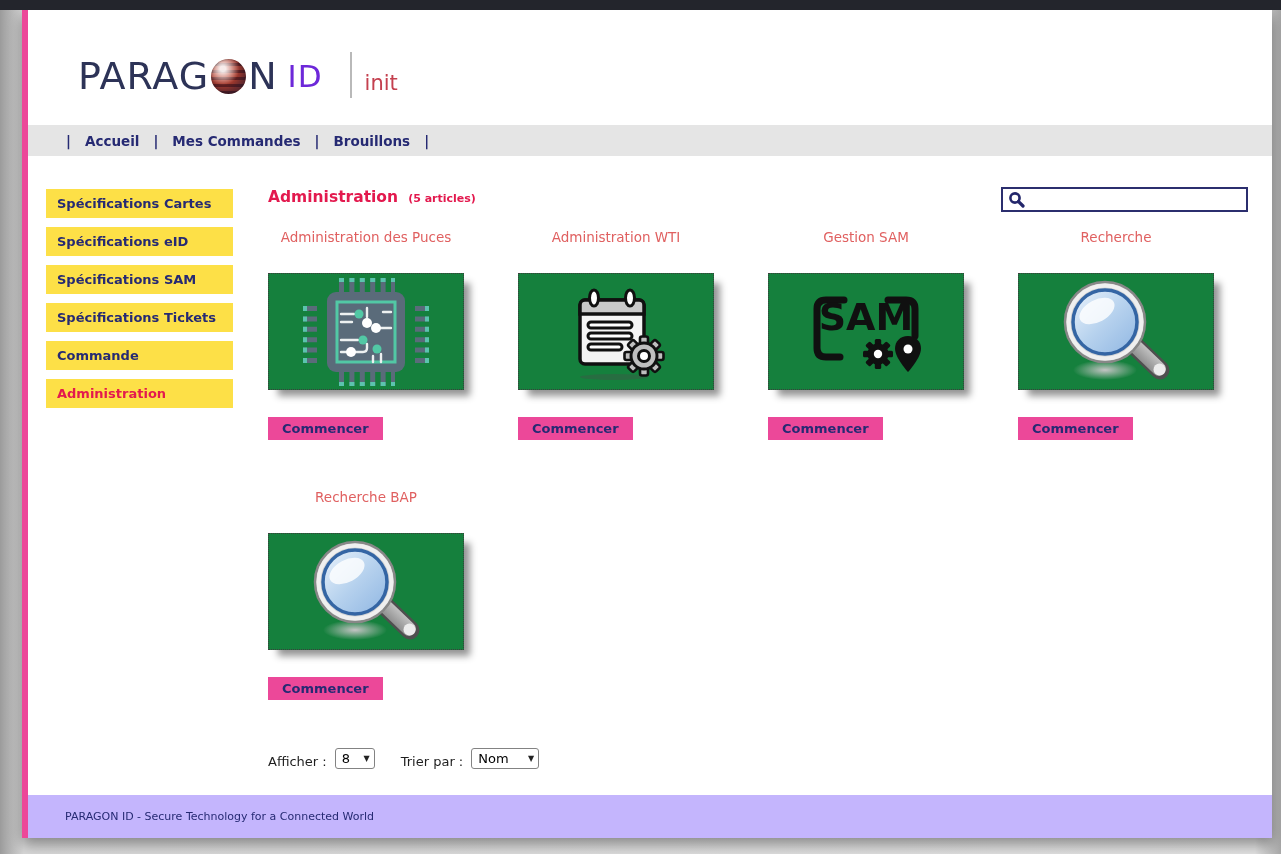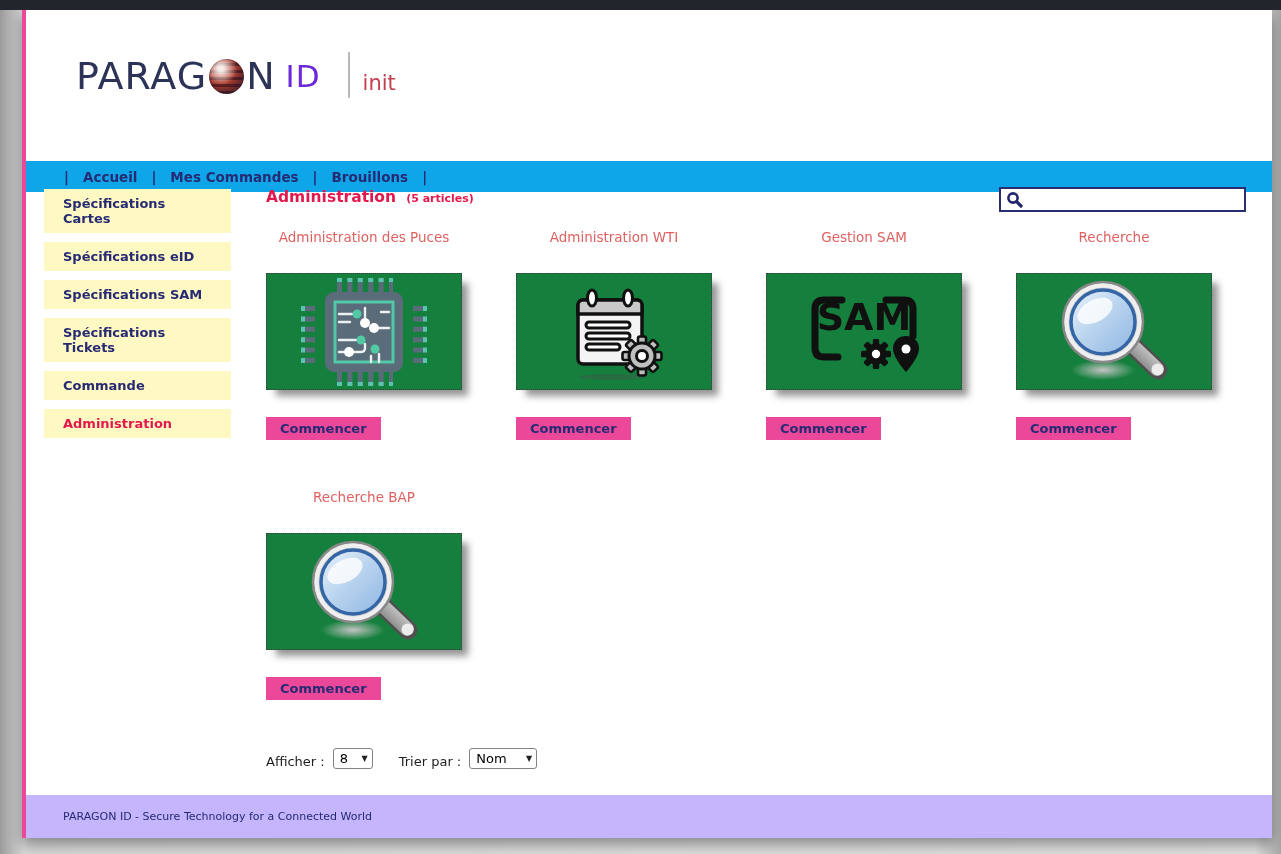--- a/index.html
+++ b/index.html
@@ -2,47 +2,47 @@
 <html><head>
 <meta charset="utf-8">
 <style>
   * { margin:0; padding:0; box-sizing:border-box; }
   html,body { width:1281px; height:854px; overflow:hidden;
     font-family:"DejaVu Sans","Liberation Sans",sans-serif;
     background:linear-gradient(to right,#9b9b9b 0,#d8d8d8 24px,#e2e2e2 1255px,#a8a8a8 1281px);
   }
   .topbar { position:absolute; top:0; left:0; width:1281px; height:10px; background:#23252c; z-index:10; }
   .window { position:absolute; left:22px; top:10px; width:1250px; height:828px;
-    background:#fff; border-left:4px solid #ec4899; box-shadow:0 6px 14px rgba(0,0,0,.4); }
+    background:#fff; border-left:6px solid #ec4899; box-shadow:0 6px 14px rgba(0,0,0,.4); }
 
   
   .logo { position:absolute; left:50px; top:40px; display:flex; align-items:flex-end; height:48px; }
   .lg-navy { font-size:38px; letter-spacing:1px; color:#2d3357; line-height:44px; }
   .lg-red  { font-size:31px; letter-spacing:1px; color:#6d28d9; line-height:44px; margin-left:10px; }
   .globe { display:inline-block; width:35px; height:35px; border-radius:50%; margin:0 2px 4px 2px;
     background:
       radial-gradient(circle at 34% 28%, rgba(255,255,255,.9) 0 8%, rgba(255,255,255,0) 48%),
       repeating-linear-gradient(to bottom,#b8402e 0 4px,#6e211d 4px 7px);
     box-shadow:inset -5px -6px 9px rgba(20,20,45,.55), inset 0 0 2px rgba(0,0,0,.6);
   }
   .logo-sep { width:2px; height:46px; background:#b9b9b9; margin:0 13px 0 27px; }
   .logo-init { font-size:21px; color:#c4404f; line-height:30px; }
 
   
-  .nav { position:absolute; top:115px; left:0; right:0; height:31px; background:#0ea5e9;
+  .nav { position:absolute; top:115px; left:0; right:0; height:31px; background:#e5e5e5;
     display:flex; justify-content:space-between; align-items:center; padding:0 24px;
-    font-size:13.5px; font-weight:bold; color:#262a73;margin-top:36px; }
+    font-size:13.5px; font-weight:bold; color:#262a73; }
   .navgrp { display:flex; align-items:center; }
   .navgrp .nav-item { cursor:pointer; white-space:nowrap; }
   .navgrp .nav-item::before { content:"|"; margin:0 14px; font-weight:bold; }
   .navgrp::after { content:"|"; margin-left:14px; font-weight:bold; }
 
   
   .sidebar { position:absolute; left:18px; top:179px; width:187px; }
-  .side-item { background:#fef9c3; padding:7px 19px; margin-bottom:9px;
+  .side-item { background:#fde047; padding:7px 11px; margin-bottom:9px;
     font-size:13px; font-weight:bold; color:#262a73; cursor:pointer; }
   .side-item.active { color:#e3194e; }
 
   
   .page-head { position:absolute; left:240px; top:177px; color:#e3194e; }
   .page-head .ttl { font-size:15.5px; font-weight:bold; }
   .page-head .cnt { font-size:11px; margin-left:5px;font-weight:bold; }
   .searchbox { position:absolute; left:973px; top:177px; width:247px; height:25px;
     border:2px solid #2b2e6e; background:#fff; display:flex; align-items:center; padding:0 5px; }
   .searchbox input { border:none; outline:none; flex:1; font-size:13px; margin-left:4px; background:transparent; }

